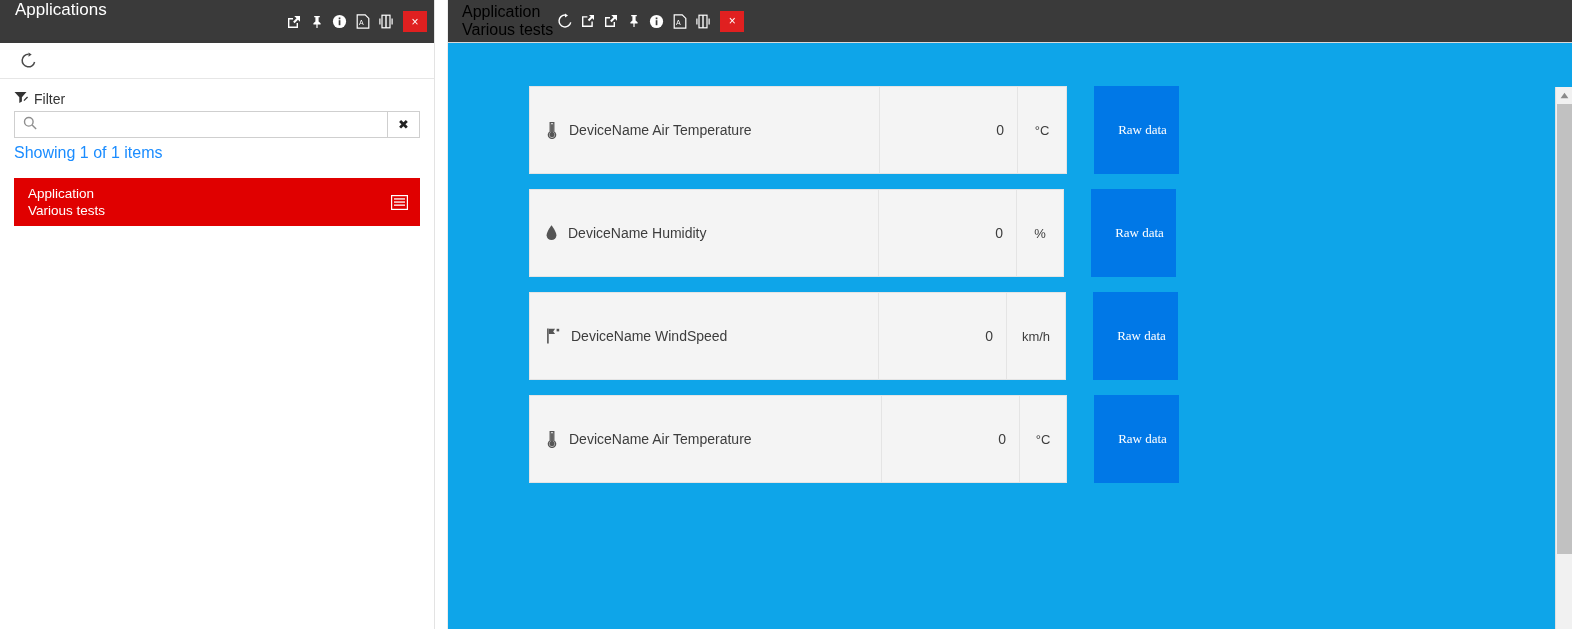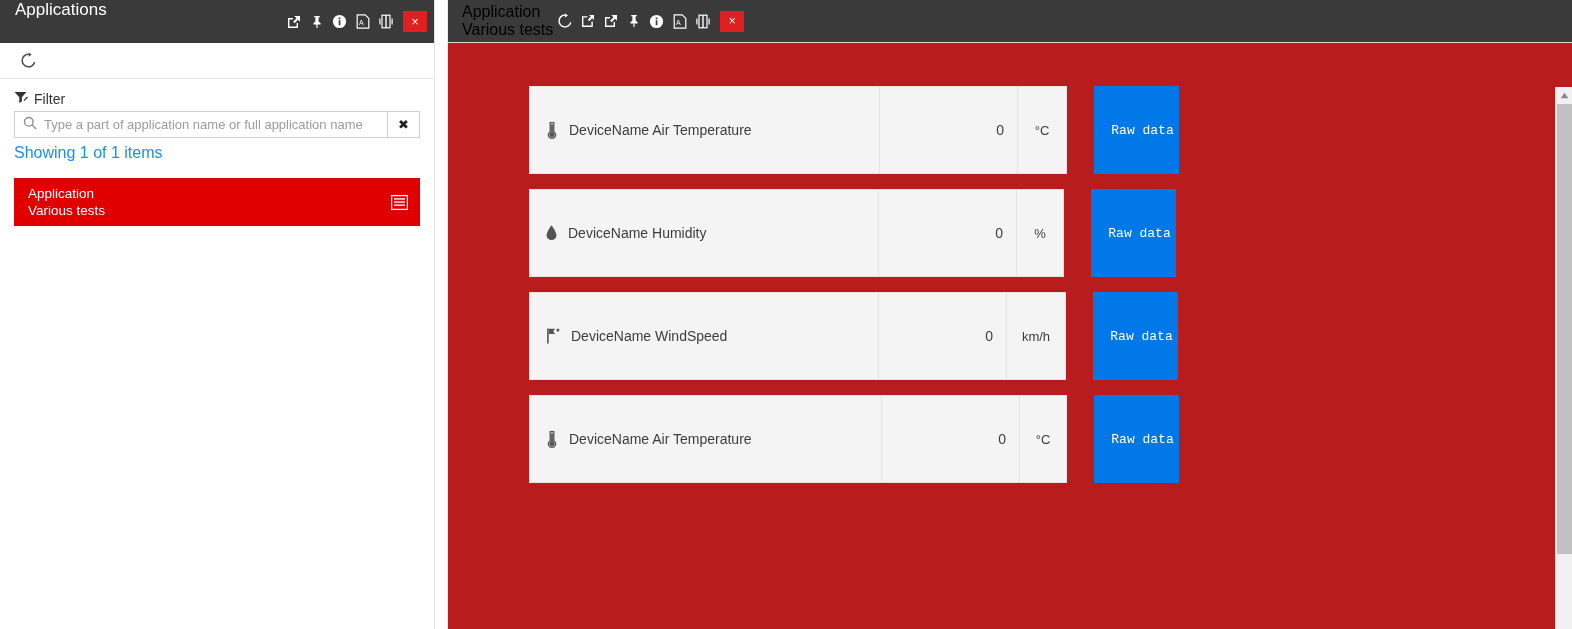--- a/index.html
+++ b/index.html
@@ -105,21 +105,21 @@
     background: #ffffff; position: relative; overflow: hidden;
   }
   .right-header {
     height: 43px; background: #3a3a3a;
     display: flex; align-items: center; padding-left: 14px;
     flex: 0 0 auto;
     border-bottom: 1px solid #d9d9d9;
   }
   .right-body {
     flex: 1 1 auto; position: relative; overflow: hidden;
-    background: #b91c1c; padding-top: 43px;
+    background: #0ea5e9; padding-top: 43px;
   }
   .rows-area { padding-left: 81px; }
 
   .device-row {
     display: flex; align-items: flex-start;
     margin-bottom: 15px;
   }
   .dr-table {
     display: flex; align-items: stretch;
     border: 1px solid #e4e4e4; background: #f4f4f4;
@@ -140,21 +140,21 @@
   .dr-cell-unit {
     display: flex; align-items: center; justify-content: center;
     font-size: 13px; color: #3d3d3d;
   }
   .dr-actions { display: flex; align-items: flex-start; gap: 19px; margin-left: 27px; }
   .act-btn {
     width: 85px; height: 88px;
     background: #0078e7; color: #ffffff;
     display: flex; align-items: center; justify-content: center;
     font-size: 13px; cursor: pointer; border: none;
-    font-family: Liberation Mono, monospace;
+    font-family: Liberation Serif, serif;
     padding-left: 12px;
   }
 
   
   .vscroll {
     position: absolute; top: 44px; right: 0; width: 17px; bottom: 0;
     background: #f1f1f1; border-left: 1px solid #e0e0e0;
   }
   .vs-arrow {
     height: 17px; width: 17px; background: #f1f1f1;
@@ -242,21 +242,20 @@
       </div>
 
       <div class="filter-row">
         <div class="search-wrap">
           <span>
             <svg width="14" height="14" viewBox="0 0 14 14">
                 <circle cx="5.8" cy="5.8" r="4.3" fill="none" stroke="#8e8e8e" stroke-width="1.4"></circle>
                 <path d="M9.1 9.1l4 4" stroke="#8e8e8e" stroke-width="1.4" fill="none"></path>
               </svg>
           </span>
-          <input class="search-input" type="text" placeholder="Type a part of application name or full application name" style="">
         </div>
         <div class="clear-btn">✖</div>
       </div>
 
       <div class="showing-text">Showing 1 of 1 items</div>
     </div>
 
     <div class="app-list">
       <div class="app-card">
         <div class="ac-text">

